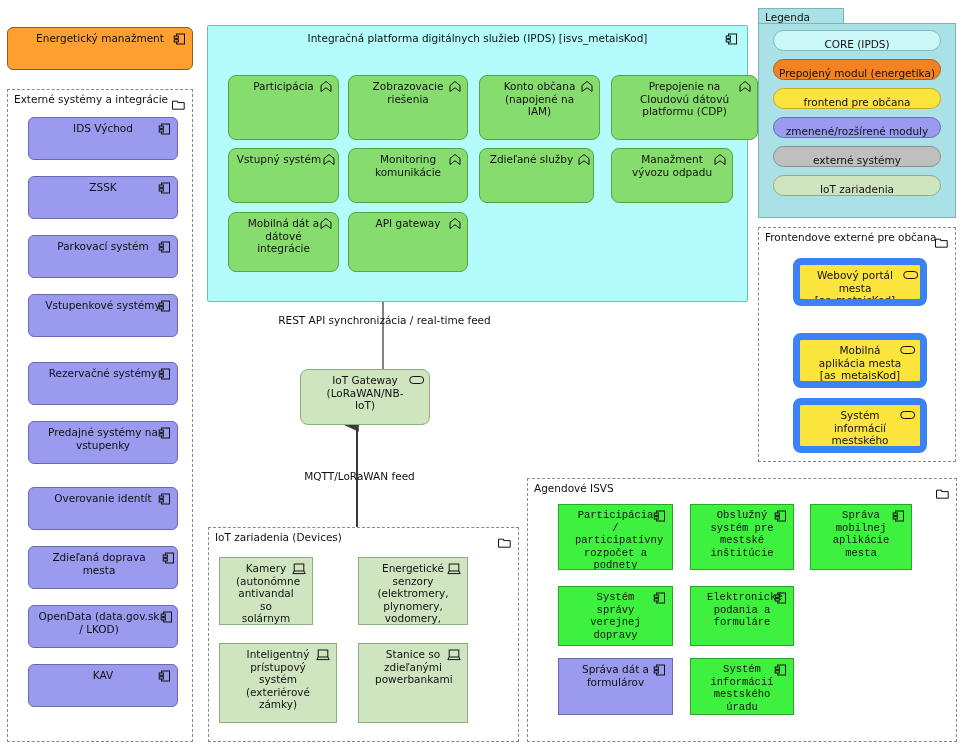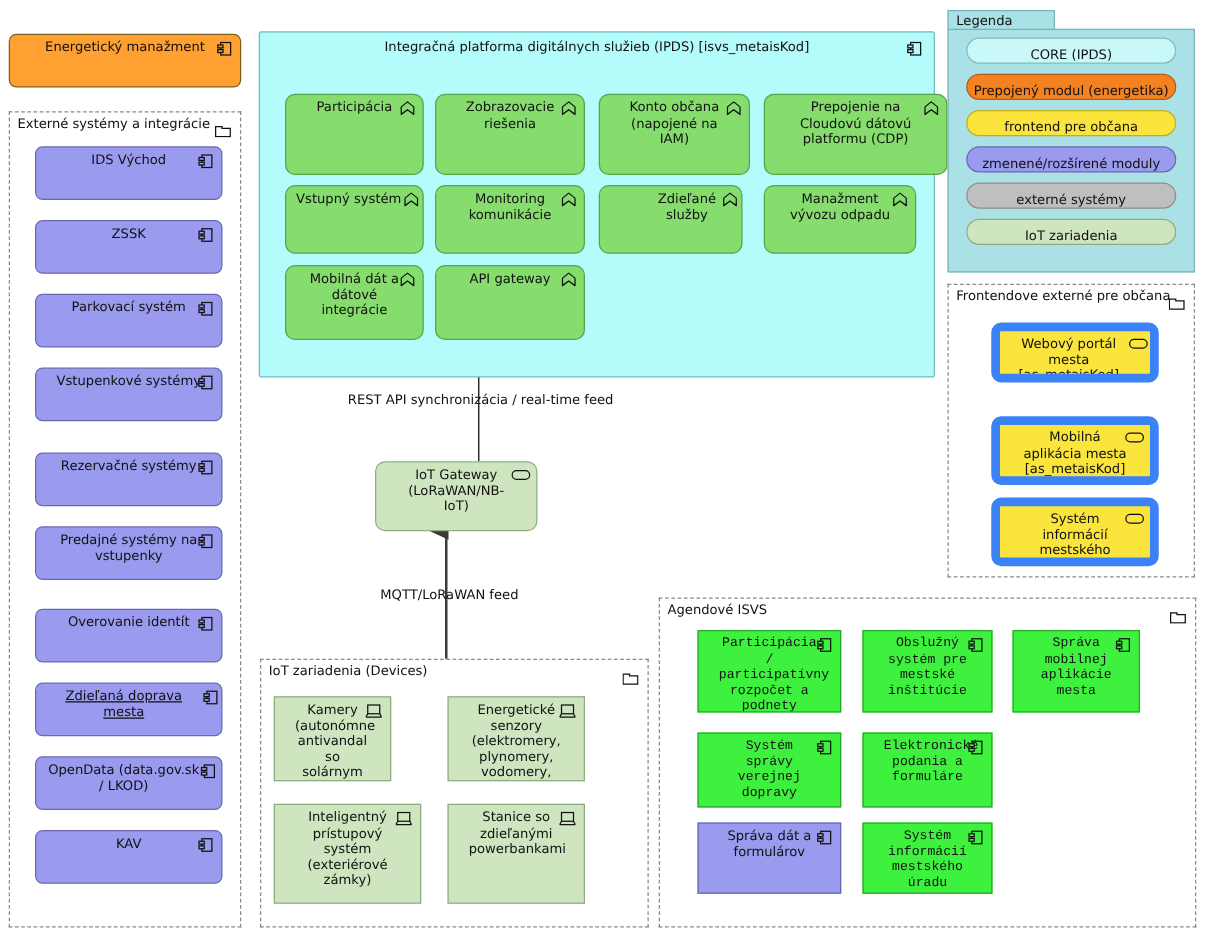--- a/index.html
+++ b/index.html
@@ -246,21 +246,21 @@
     <span class="lbl">Overovanie identít</span>
     <span class="ico">
         <svg width="14" height="14" viewBox="0 0 14 14">
           <rect x="3.5" y="2" width="8" height="10" fill="none" stroke="#111" stroke-width="1"></rect>
           <rect x="1.2" y="4" width="4.2" height="2.3" fill="#9a9aef" stroke="#111" stroke-width="1"></rect>
           <rect x="1.2" y="7.7" width="4.2" height="2.3" fill="#9a9aef" stroke="#111" stroke-width="1"></rect>
         </svg>
       </span>
   </div>
   <div class="node c-purple rounded6" style="left:28px; top:546px; width:150px; height:43px;">
-    <span class="lbl" style="padding-left:6px; padding-right:14px;text-decoration:underline;">Zdieľaná doprava mesta</span>
+    <span class="lbl" style="padding-left:6px; padding-right:14px;">Zdieľaná doprava mesta</span>
     <span class="ico" style="right:1px;">
         <svg width="14" height="14" viewBox="0 0 14 14">
           <rect x="3.5" y="2" width="8" height="10" fill="none" stroke="#111" stroke-width="1"></rect>
           <rect x="1.2" y="4" width="4.2" height="2.3" fill="#9a9aef" stroke="#111" stroke-width="1"></rect>
           <rect x="1.2" y="7.7" width="4.2" height="2.3" fill="#9a9aef" stroke="#111" stroke-width="1"></rect>
         </svg>
       </span>
   </div>
   <div class="node c-purple rounded6" style="left:28px; top:605px; width:150px; height:43px;">
     <span class="lbl" style="padding-left:8px; padding-right:16px;">OpenData (data.gov.sk / LKOD)</span>
@@ -337,21 +337,21 @@
   </div>
   <div class="node c-greenltm rounded" style="left:348px; top:148px; width:120px; height:55px;">
     <span class="lbl">Monitoring komunikácie</span>
     <span class="ico">
         <svg width="14" height="14" viewBox="0 0 14 14">
           <path d="M2,11.5 L2,5.5 L7,1.5 L12,5.5 L12,11.5 L7,7.8 Z" fill="none" stroke="#111" stroke-width="1" stroke-linejoin="round"></path>
         </svg>
       </span>
   </div>
   <div class="node c-greenltm rounded" style="left:479px; top:148px; width:115px; height:55px;">
-    <span class="lbl" style="padding-left:6px; padding-right:16px;margin-left:36px;">Zdieľané služby</span>
+    <span class="lbl" style="padding-left:6px; padding-right:16px;">Zdieľané služby</span>
     <span class="ico" style="right:2px;">
         <svg width="14" height="14" viewBox="0 0 14 14">
           <path d="M2,11.5 L2,5.5 L7,1.5 L12,5.5 L12,11.5 L7,7.8 Z" fill="none" stroke="#111" stroke-width="1" stroke-linejoin="round"></path>
         </svg>
       </span>
   </div>
   <div class="node c-greenltm rounded" style="left:611px; top:148px; width:122px; height:55px;">
     <span class="lbl">Manažment vývozu odpadu</span>
     <span class="ico">
         <svg width="14" height="14" viewBox="0 0 14 14">

